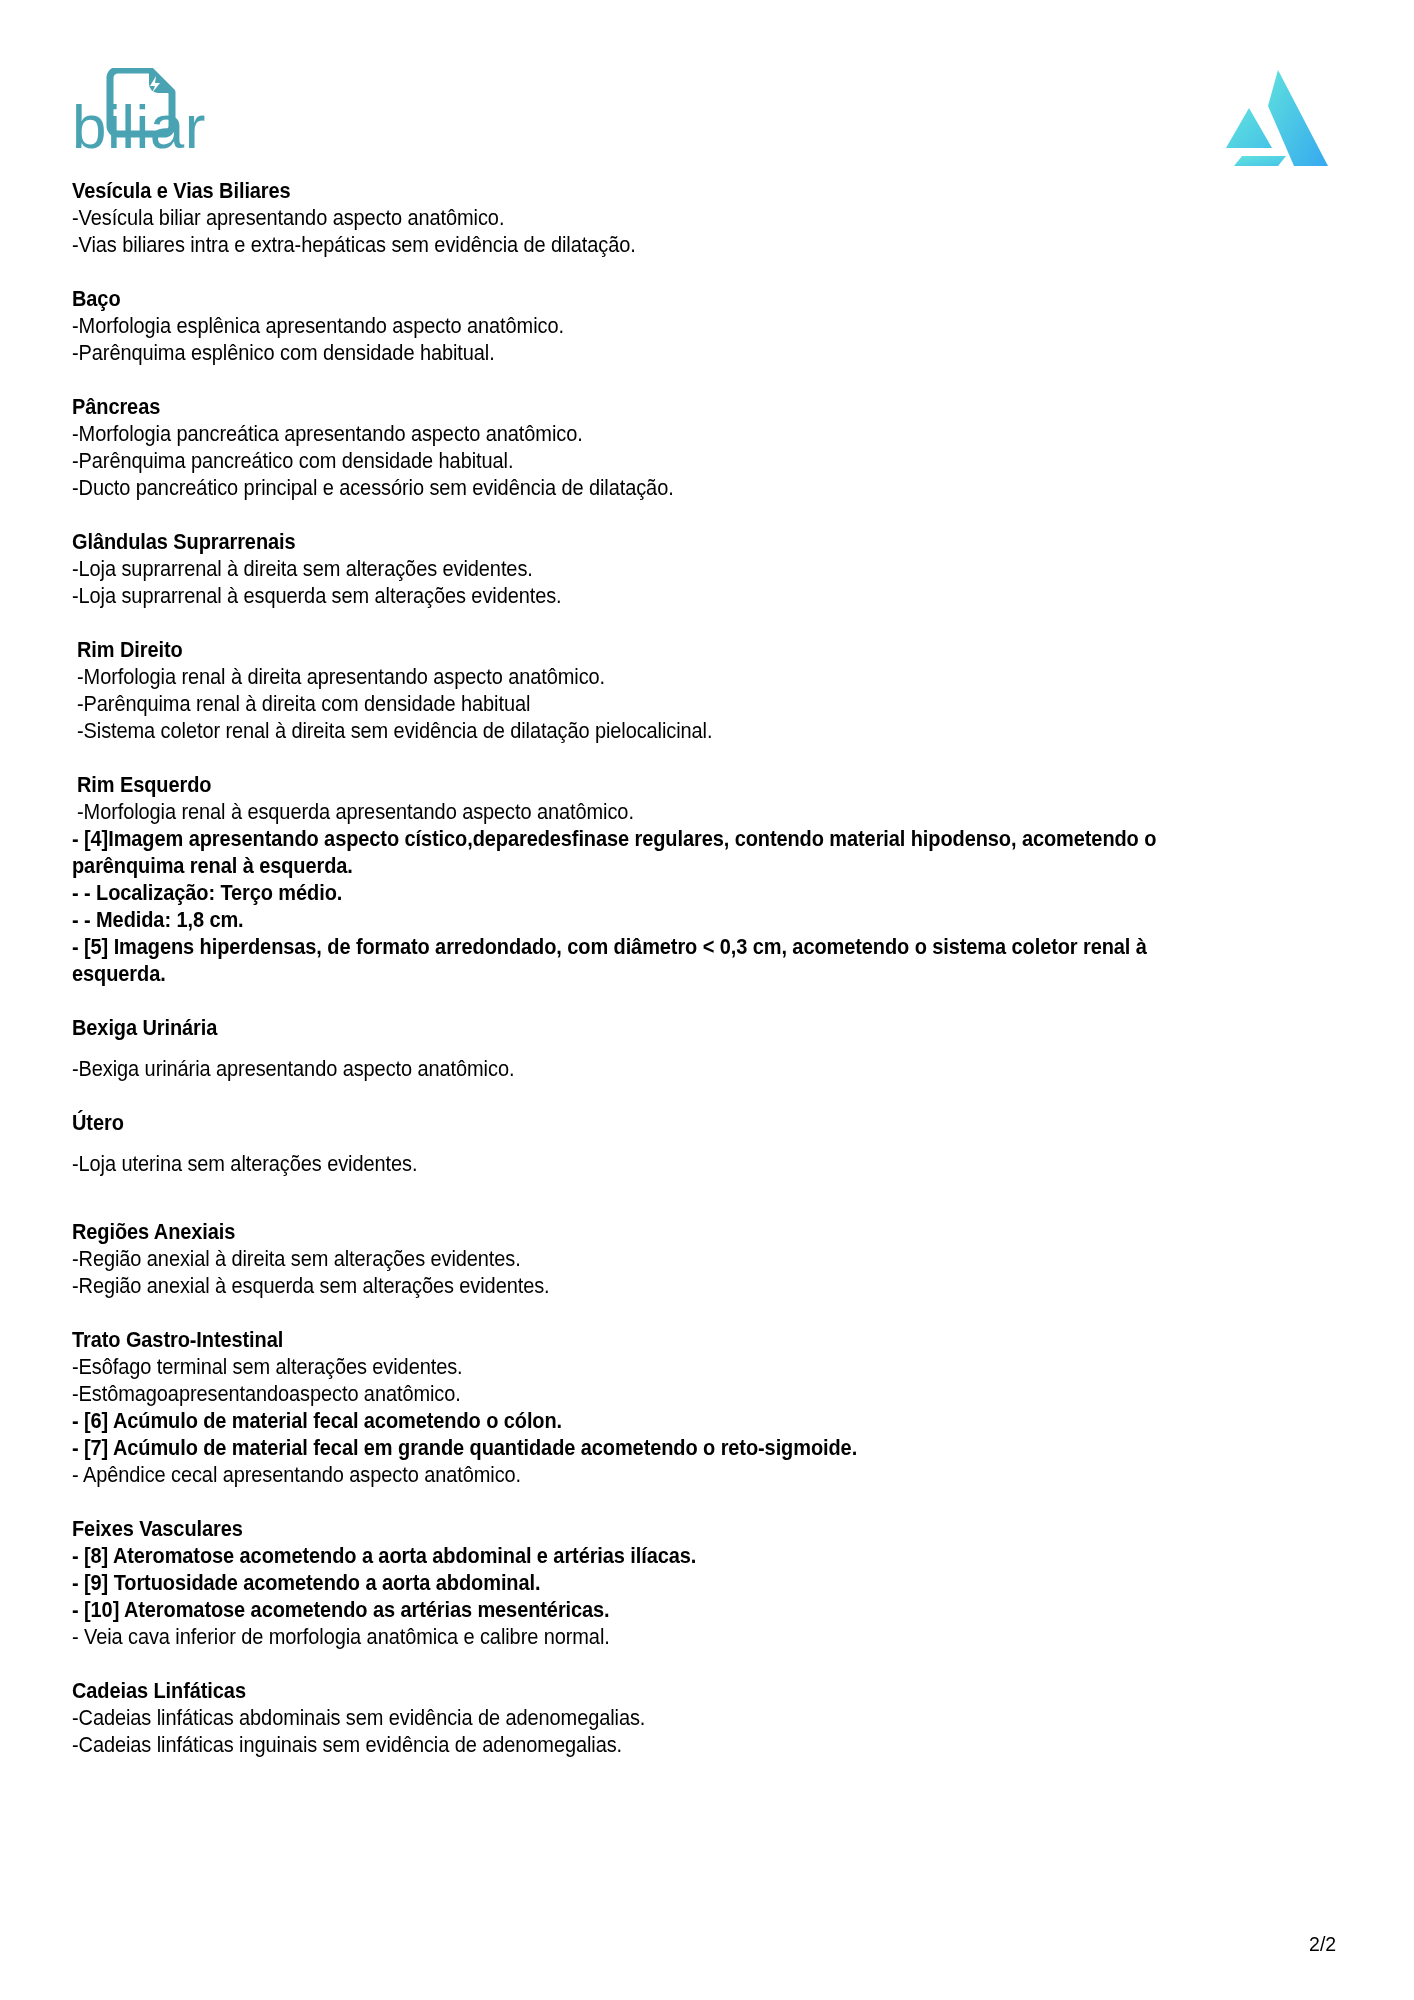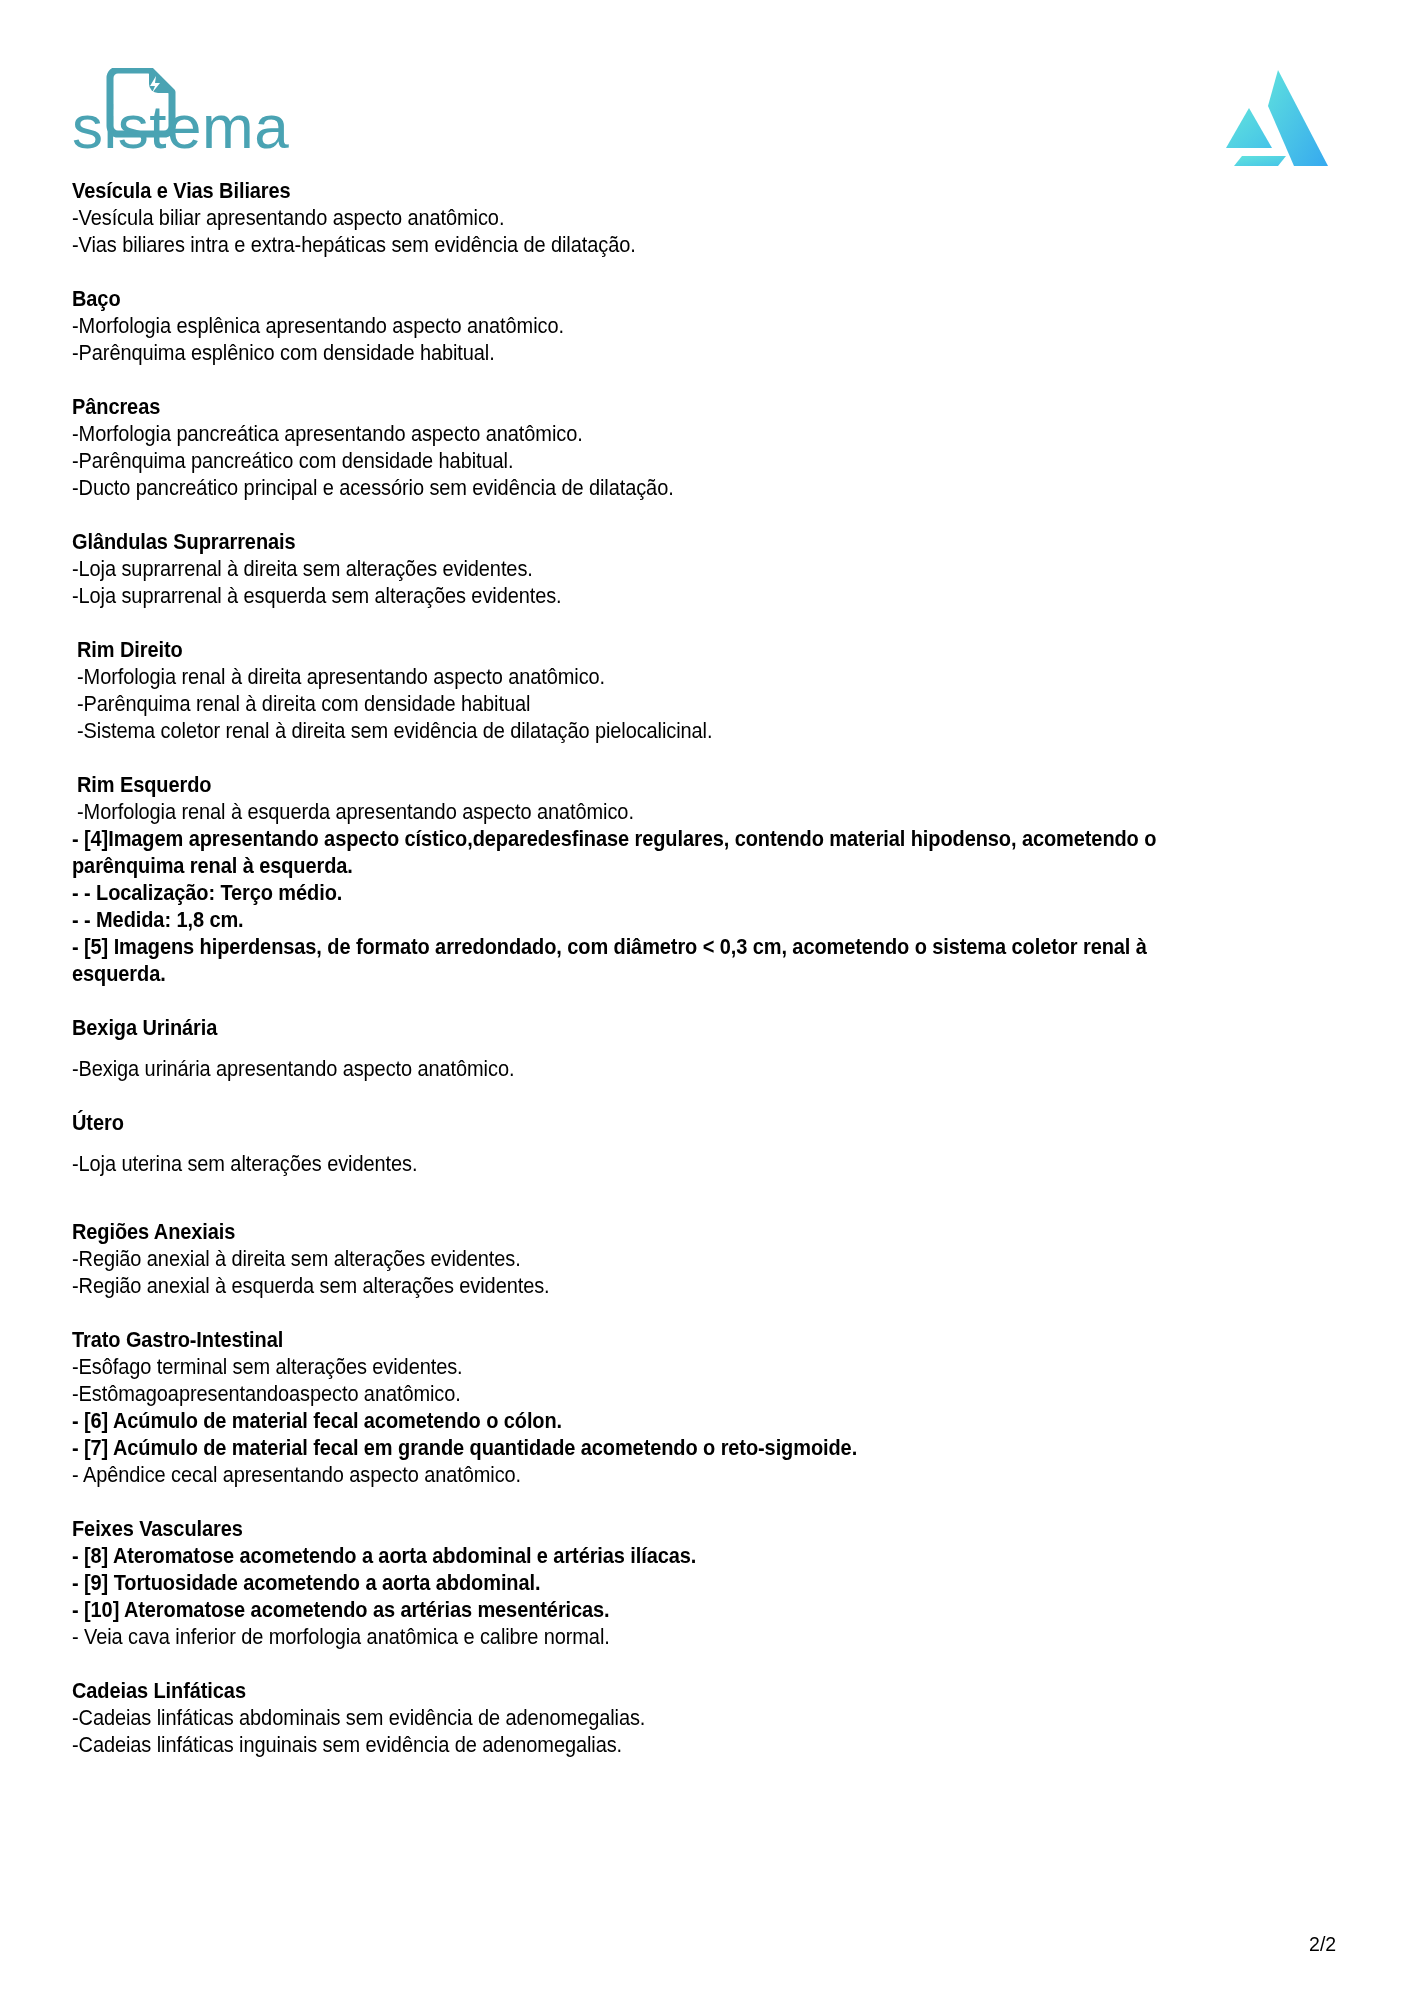--- a/index.html
+++ b/index.html
@@ -118,21 +118,21 @@
 <div class="page-header">
 
   <div class="brand-logo">
     <span class="doc-mark">
       <svg width="76" height="72" viewBox="0 0 76 72" xmlns="http://www.w3.org/2000/svg">
         <path d="M8 10 A8 8 0 0 1 16 2 L48 2 L70 24 L70 58 A8 8 0 0 1 62 66 L16 66 A8 8 0 0 1 8 58 Z" fill="none" stroke="#4aa3b3" stroke-width="7" stroke-linejoin="round"></path>
         <path d="M47 3 L69 25 L56 25 A9 9 0 0 1 47 16 Z" fill="#4aa3b3"></path>
         <path d="M54 8 L48 18 L53 18 L50 25 L58 15 L53 15 Z" fill="#ffffff"></path>
       </svg>
     </span>
-    <span class="wordmark">sistema</span>
+    <span class="wordmark">biliar</span>
   </div>
 
   <div class="corp-logo">
     <svg width="120" height="108" viewBox="0 0 120 108" xmlns="http://www.w3.org/2000/svg">
       <defs>
         <linearGradient id="gA" x1="0" y1="0" x2="1" y2="1">
           <stop offset="0%" stop-color="#5ee0de"></stop>
           <stop offset="100%" stop-color="#36a9ef"></stop>
         </linearGradient>
         <linearGradient id="gB" x1="0" y1="0" x2="1" y2="1">

